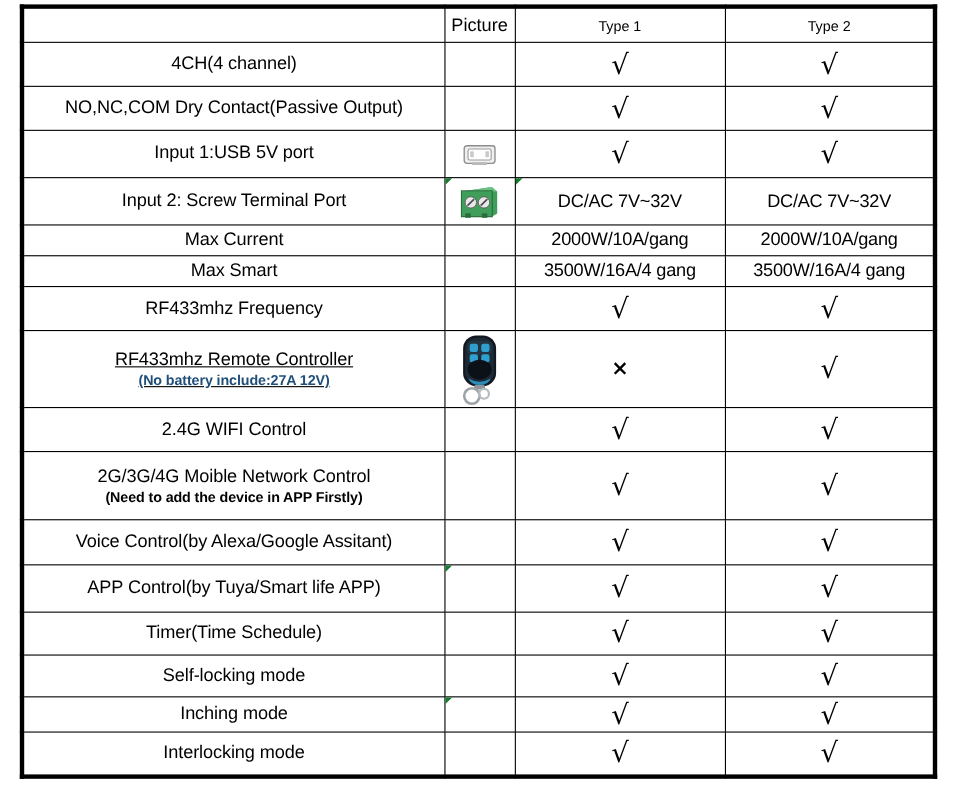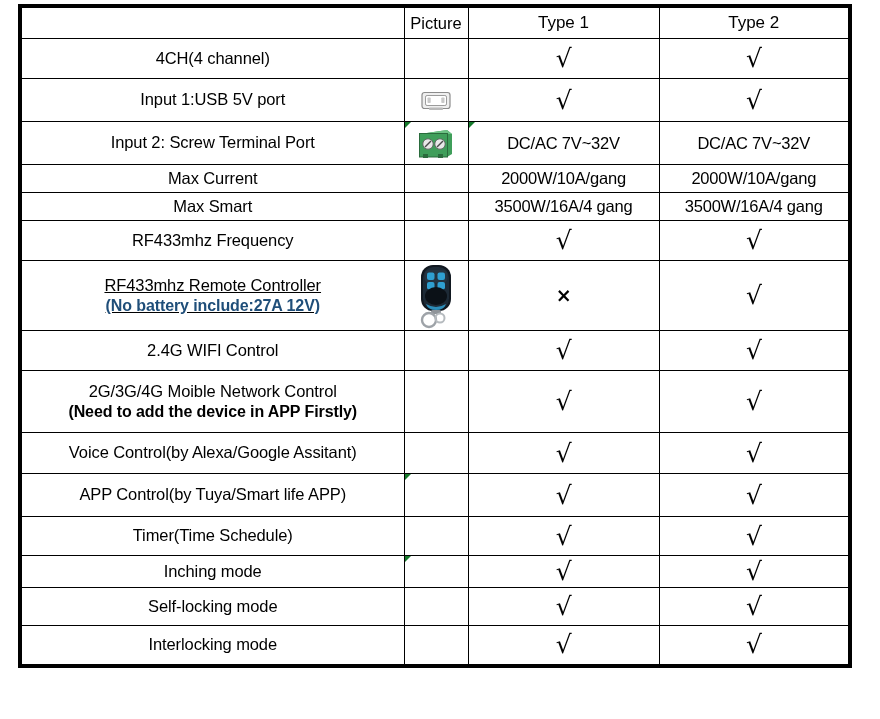--- a/index.html
+++ b/index.html
@@ -52,25 +52,25 @@
   .feat-cell {
     font-size: 16.5px;
     line-height: 1.28;
     padding: 3px 6px;
     letter-spacing: -0.1px;
   }
   .feat-line2 {
     display: block;
     color: #1F4E79;
     font-weight: bold;
-    font-size: 16px;
+    font-size: 13px;
   }
 
   .hdr-cell {
-    font-size: 17px;
+    font-size: 13px;
     padding: 5px 2px;
   }
   .hdr-picture { font-size: 16.5px; }
 
   .val-cell {
     font-size: 16.5px;
     letter-spacing: -0.2px;
     white-space: nowrap;
   }
 
@@ -128,20 +128,26 @@
       <tr>
         <th class="feat-cell" style="height:30px"></th>
         <th class="hdr-cell hdr-picture">Picture</th>
         <th class="hdr-cell">Type 1</th>
         <th class="hdr-cell">Type 2</th>
       </tr>
     </thead>
     <tbody id="tbody">
         <tr style="height: 40px;">
           <td class="feat-cell"><span>4CH(4 channel)</span></td>
+          <td class="pic-cell"></td>
+          <td class="val-cell"><span class="mark mark-check">√</span></td>
+          <td class="val-cell"><span class="mark mark-check">√</span></td>
+        </tr>
+        <tr style="height: 40px;">
+          <td class="feat-cell"><span>NO,NC,COM Dry Contact(Passive Output)</span></td>
           <td class="pic-cell"></td>
           <td class="val-cell"><span class="mark mark-check">√</span></td>
           <td class="val-cell"><span class="mark mark-check">√</span></td>
         </tr>
         <tr style="height: 43px;">
           <td class="feat-cell"><span>Input 1:USB 5V port</span></td>
           <td class="pic-cell"><span class="icon-wrap"><svg class="usb-icon" viewBox="0 0 30 21" xmlns="http://www.w3.org/2000/svg">
                 <rect x="1" y="2.5" width="28" height="16" rx="2.5" fill="#efefef" stroke="#8c8c8c" stroke-width="1.2"></rect>
                 <rect x="4.5" y="5.5" width="21" height="10" rx="1.6" fill="#ffffff" stroke="#9b9b9b" stroke-width="1"></rect>
                 <rect x="6.5" y="7.5" width="3.2" height="5.5" rx="0.8" fill="#c9c9c9"></rect>
@@ -230,34 +236,34 @@
           </td>
           <td class="val-cell"><span class="mark mark-check">√</span></td>
           <td class="val-cell"><span class="mark mark-check">√</span></td>
         </tr>
         <tr style="height: 39px;">
           <td class="feat-cell"><span>Timer(Time Schedule)</span></td>
           <td class="pic-cell"></td>
           <td class="val-cell"><span class="mark mark-check">√</span></td>
           <td class="val-cell"><span class="mark mark-check">√</span></td>
         </tr>
+        <tr style="height: 38px;">
+          <td class="feat-cell"><span>Self-locking mode</span></td>
+          <td class="pic-cell"></td>
+          <td class="val-cell"><span class="mark mark-check">√</span></td>
+          <td class="val-cell"><span class="mark mark-check">√</span></td>
+        </tr>
         <tr style="height: 32px;">
           <td class="feat-cell"><span>Inching mode</span></td>
           <td class="pic-cell">
             <span class="cmt"></span>
           </td>
           <td class="val-cell"><span class="mark mark-check">√</span></td>
           <td class="val-cell"><span class="mark mark-check">√</span></td>
         </tr>
-        <tr style="height: 38px;">
-          <td class="feat-cell"><span>Self-locking mode</span></td>
-          <td class="pic-cell"></td>
-          <td class="val-cell"><span class="mark mark-check">√</span></td>
-          <td class="val-cell"><span class="mark mark-check">√</span></td>
-        </tr>
         <tr style="height: 40px;">
           <td class="feat-cell"><span>Interlocking mode</span></td>
           <td class="pic-cell"></td>
           <td class="val-cell"><span class="mark mark-check">√</span></td>
           <td class="val-cell"><span class="mark mark-check">√</span></td>
         </tr>
       </tbody>
   </table>
 
 </div>

